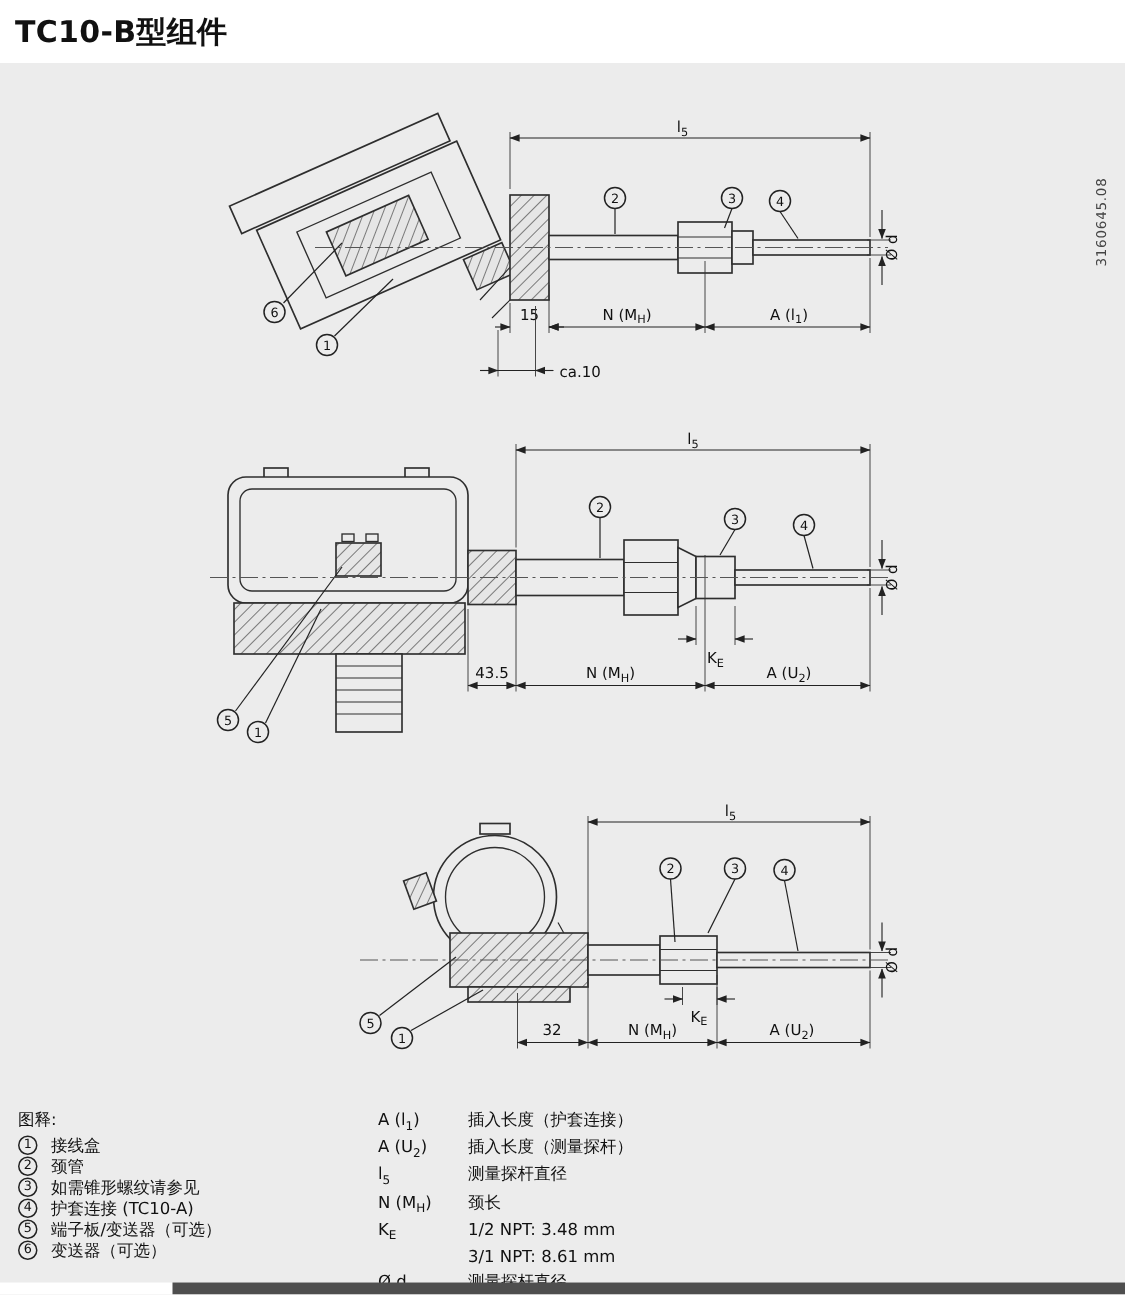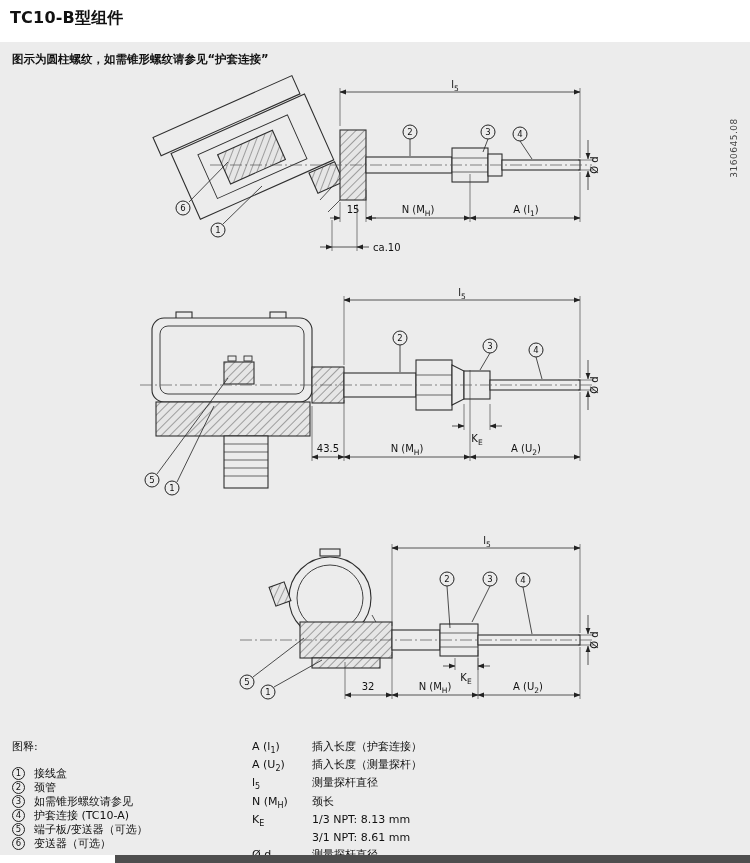--- a/index.html
+++ b/index.html
@@ -1,18 +1,18 @@
 <!DOCTYPE html>
 <html><head>
 <meta charset="utf-8">
 <style>
   *{margin:0;padding:0;box-sizing:border-box}
   html,body{width:750px;height:863px}
   body{background:#fff;font-family:"DejaVu Sans","Liberation Sans",sans-serif;position:relative;overflow:hidden;color:#111}
-  .header-title{position:absolute;left:10px;top:8px;font-size:16px;font-weight:bold;letter-spacing:.2px}
+  .header-title{position:absolute;left:10px;top:8px;font-size:20px;font-weight:bold;letter-spacing:.2px}
   .panel{position:absolute;left:0;top:42px;width:750px;height:813px;background:#ececec}
   .note{position:absolute;left:12px;top:10px;font-size:11.5px;font-weight:bold}
   svg.fig{position:absolute;left:0;top:28px;display:block}
 
   
   .part{fill:#ececec;stroke:#2e2e2e;stroke-width:1.1}
   .part2{fill:#ececec;stroke:#2e2e2e;stroke-width:0.9}
   .ph{fill:url(#hatch);stroke:#2e2e2e;stroke-width:1.1}
   .dl{stroke:#222;stroke-width:0.75;fill:none}
   .ext{stroke:#333;stroke-width:0.6;fill:none}
@@ -21,35 +21,34 @@
   .cco{fill:#ececec;stroke:#222;stroke-width:1}
   .thread{stroke:#2e2e2e;stroke-width:0.7}
   .dim{font-size:10px;fill:#111}
   .sub{font-size:7.5px}
   .co{font-size:8.5px;fill:#111}
   .docnum{font-size:9px;fill:#444;letter-spacing:.5px}
 
   
   .legend{position:absolute;left:12px;top:698px;width:720px;display:flex;font-size:11px;line-height:13.5px}
   .legend-left{width:240px;flex:0 0 240px}
-  .legend-title{margin-bottom:13px}
+  .legend-title{margin-bottom:3px}
   .lrow{display:flex;align-items:flex-start;margin-bottom:.5px}
   .cnum{width:13px;height:13px;border:1px solid #222;border-radius:50%;font-size:8.5px;display:inline-flex;align-items:center;justify-content:center;margin-right:9px;flex:0 0 13px;margin-top:.5px}
   .legend-right .sym{display:inline-block;width:60px;flex:0 0 60px}
   .legend-right .lrow.gap{margin-top:4px}
   sub{font-size:8px}
   .bottom-bar{position:absolute;left:115px;top:855px;width:635px;height:8px;background:#4e4e4e}
 </style>
 </head>
 <body>
 
 <div class="header-title">TC10-B型组件</div>
 
 <div class="panel">
-  <div class="note">图示为圆柱螺纹，如需锥形螺纹请参见“护套连接”</div>
 
   <svg class="fig" width="750" height="662" viewBox="0 0 750 662">
     <defs>
       <pattern id="hatch" width="6" height="6" patternUnits="userSpaceOnUse" patternTransform="rotate(45)">
         <rect width="6" height="6" fill="#e6e6e6"></rect>
         <line x1="0" y1="0" x2="0" y2="6" stroke="#555" stroke-width="1"></line>
       </pattern>
       <marker id="ar" viewBox="0 0 10 10" refX="9.5" refY="5" markerWidth="9" markerHeight="9" orient="auto-start-reverse">
         <path d="M0,1.2 L10,5 L0,8.8 Z" fill="#222"></path>
       </marker>
@@ -327,21 +326,21 @@
       <div class="lrow">
           <span class="sym"><span>l</span><sub>5</sub><span></span></span>
           <span class="desc">测量探杆直径</span>
         </div>
       <div class="lrow">
           <span class="sym"><span>N (M</span><sub>H</sub><span>)</span></span>
           <span class="desc">颈长</span>
         </div>
       <div class="lrow">
           <span class="sym"><span>K</span><sub>E</sub><span></span></span>
-          <span class="desc">1/3 NPT:  8.13 mm</span>
+          <span class="desc">1/2 NPT:  3.48 mm</span>
         </div>
       <div class="lrow">
           <span class="sym"><span></span><sub></sub><span></span></span>
           <span class="desc">3/1 NPT:  8.61 mm</span>
         </div>
       <div class="lrow gap">
           <span class="sym"><span>Ø d</span><sub></sub><span></span></span>
           <span class="desc">测量探杆直径</span>
         </div>
     </div>

